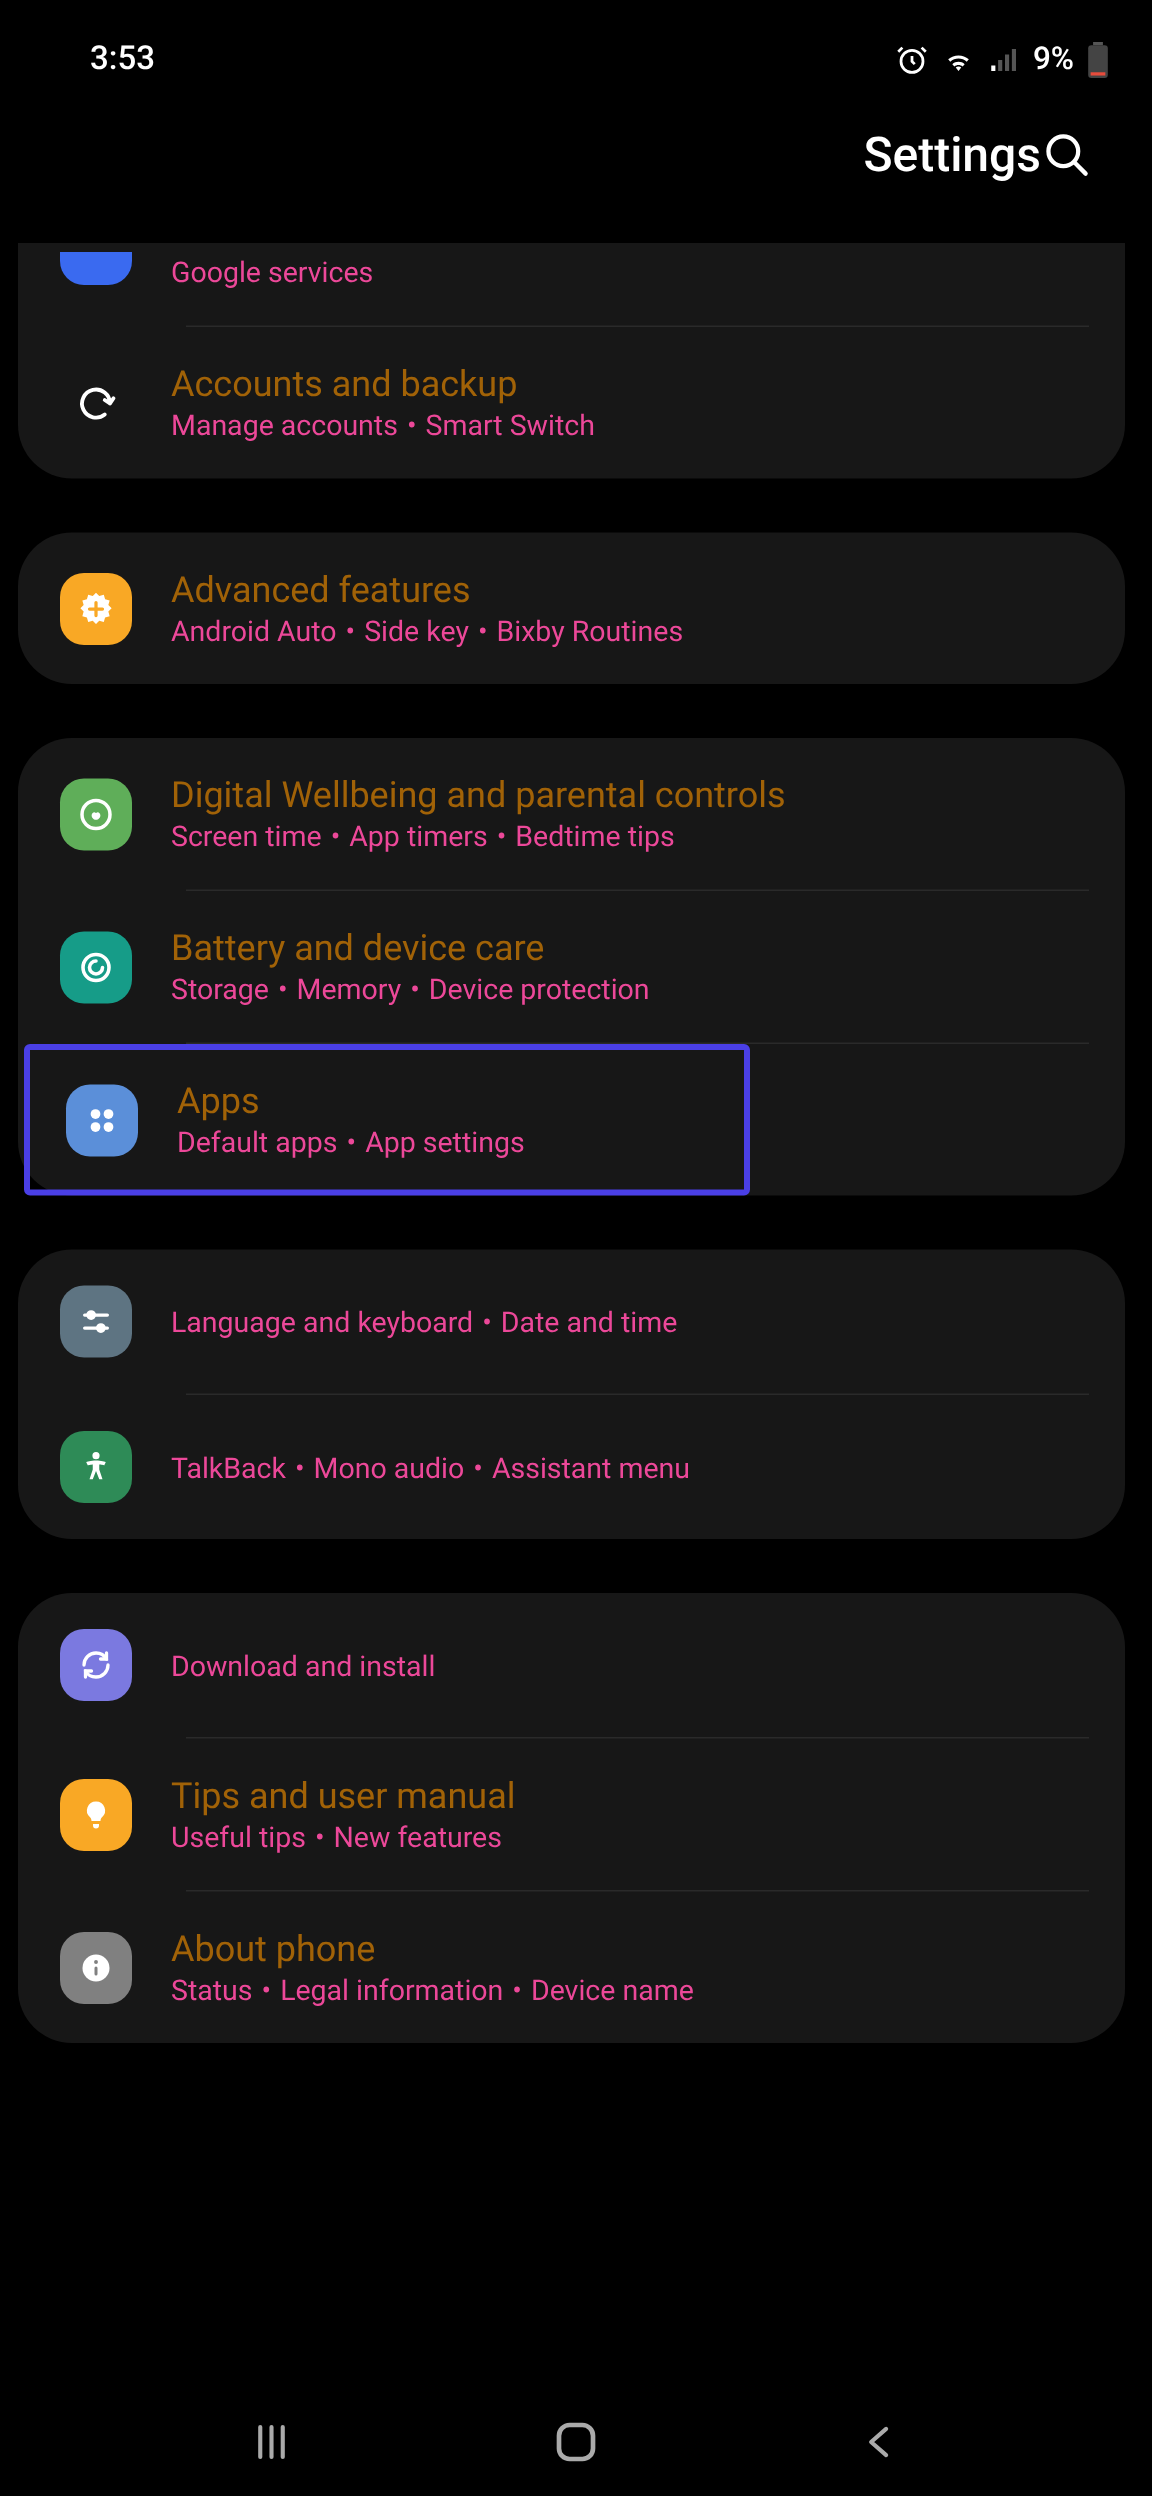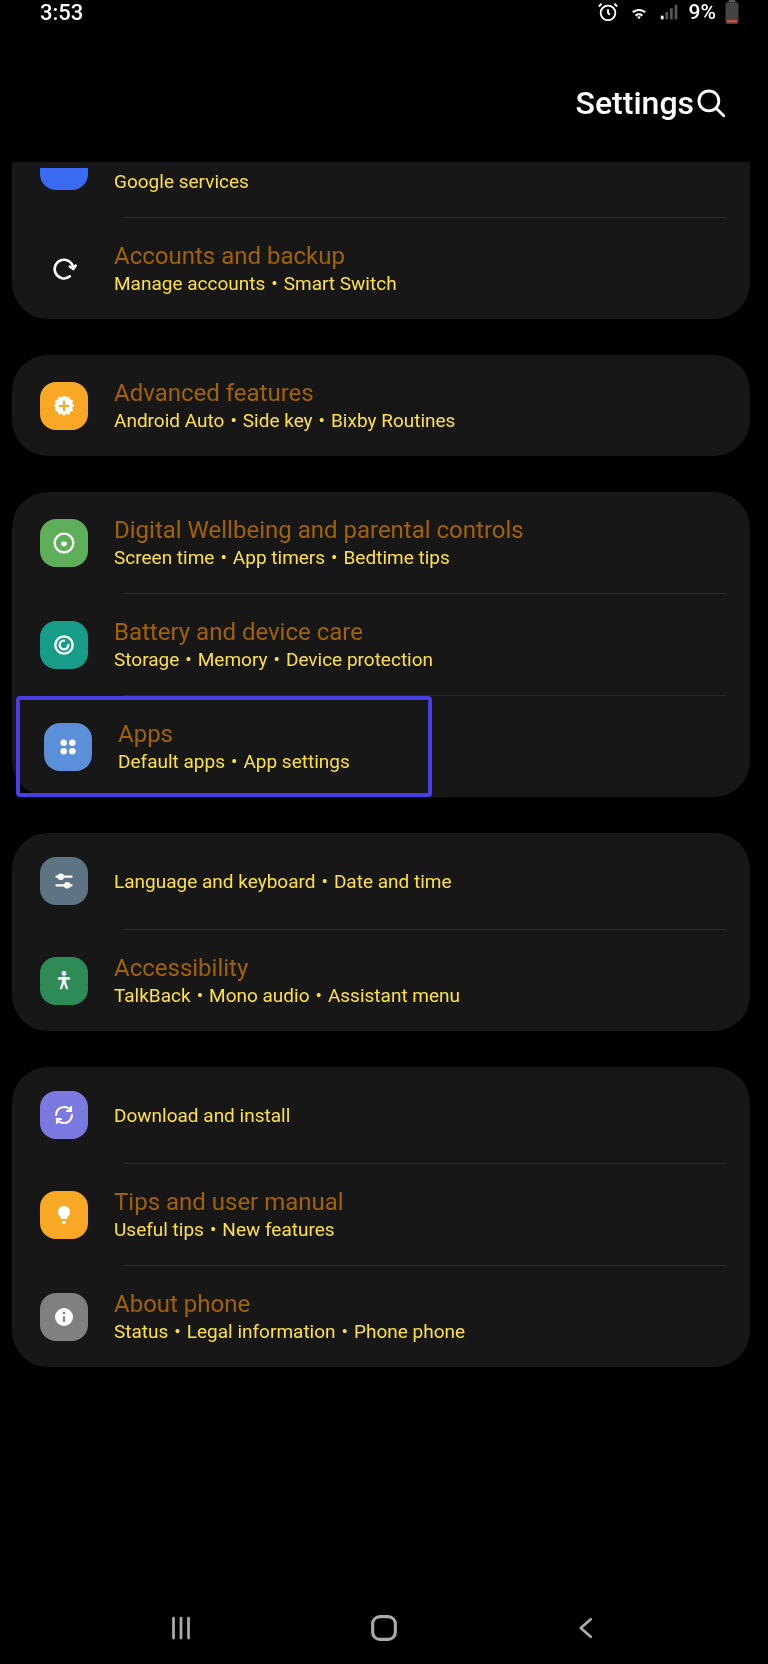--- a/index.html
+++ b/index.html
@@ -7,23 +7,23 @@
       width: 768px;
       height: 1664px;
       background: #000;
       color: #fff;
       font-family: -apple-system, 'Segoe UI', Roboto, sans-serif;
       overflow: hidden;
     }
     .statusbar {
       height: 52px;
       display: flex;
-      align-items: flex-start;
+      align-items: flex-end;
       justify-content: space-between;
-      padding: 0 28px 0 40px;
+      padding: 0 28px 0 60px;
       font-size: 22px;
       font-weight: 500;
     }
     .status-right { display: flex; align-items: center; gap: 8px; }
     .status-right svg { display: block; }
     .batt-text { font-size: 21px; }
     .header {
       display: flex;
       align-items: center;
       justify-content: flex-end;
@@ -64,33 +64,33 @@
     .icon-wrap-cut { width:48px; flex-shrink:0; display:flex; justify-content:center; }
     .icon-cut {
       width: 48px;
       height: 22px;
       border-radius: 0 0 16px 16px;
       background: #3A6AF0;
       margin-top: -6px;
     }
     .text { flex: 1; display: flex; flex-direction: column; gap: 2px; }
     .title { font-size: 24px; color: #a16207; font-weight: 400; }
-    .subtitle { font-size: 19px; color: #fde047; font-weight: 400; }
+    .subtitle { font-size: 19px; color: #ec4899; font-weight: 400; }
     .divider {
       border: none;
       border-top: 1px solid #2a2a2a;
       margin-left: 112px;
       margin-right: 24px;
     }
     .highlight {
       border: 4px solid #4A3FE6;
       border-radius: 4px;
       margin-left: 4px;
       margin-right: 0;
-      width: 416px;
+      width: 484px;
       padding: 20px 24px;
     }
     .navbar {
       position: absolute;
       bottom: 0;
       left: 0; right: 0;
       height: 72px;
       display: flex;
       align-items: center;
       justify-content: space-around;
@@ -234,21 +234,20 @@
     </div>
     <hr class="divider">
     <div class="item">
       <div class="icon" style="background:#2E8B57">
         <svg width="26" height="26" viewBox="0 0 24 24" fill="#fff">
             <circle cx="12" cy="5" r="2.2"></circle>
             <path d="M12 8c-3 0-6 1-6 1l1 2s2-.5 3-.5v3l-2 6h2l2-5 2 5h2l-2-6v-3c1 0 3 .5 3 .5l1-2s-3-1-6-1z"></path>
           </svg>
       </div>
       <div class="text">
-        <div class="title">Accessibility</div>
         <div class="subtitle"><span>TalkBack</span><span class="dot">•</span><span>Mono audio</span><span class="dot">•</span><span>Assistant menu</span></div>
       </div>
     </div>
   </div>
 
   <div class="card">
     <div class="item">
       <div class="icon" style="background:#7B79E0">
         <svg width="24" height="24" viewBox="0 0 24 24" fill="none" stroke="#fff" stroke-width="2.2" stroke-linecap="round">
             <path d="M4 12a8 8 0 018-8 8 8 0 017 4M20 12a8 8 0 01-8 8 8 8 0 01-7-4"></path>
@@ -275,21 +274,21 @@
     <div class="item">
       <div class="icon" style="background:#808080">
         <svg width="24" height="24" viewBox="0 0 24 24" fill="#fff">
             <circle cx="12" cy="12" r="9"></circle>
             <circle cx="12" cy="8" r="1.3" fill="#808080"></circle>
             <rect x="11" y="11" width="2" height="6" rx="1" fill="#808080"></rect>
           </svg>
       </div>
       <div class="text">
         <div class="title">About phone</div>
-        <div class="subtitle"><span>Status</span><span class="dot">•</span><span>Legal information</span><span class="dot">•</span><span>Phone phone</span></div>
+        <div class="subtitle"><span>Status</span><span class="dot">•</span><span>Legal information</span><span class="dot">•</span><span>Device name</span></div>
       </div>
     </div>
   </div>
 
 </div>
 
 <div class="navbar">
   <div class="navbtn">
     <svg width="30" height="30" viewBox="0 0 24 24" stroke="#aaa" stroke-width="2.2" stroke-linecap="round">
         <line x1="6" y1="4" x2="6" y2="20"></line>

